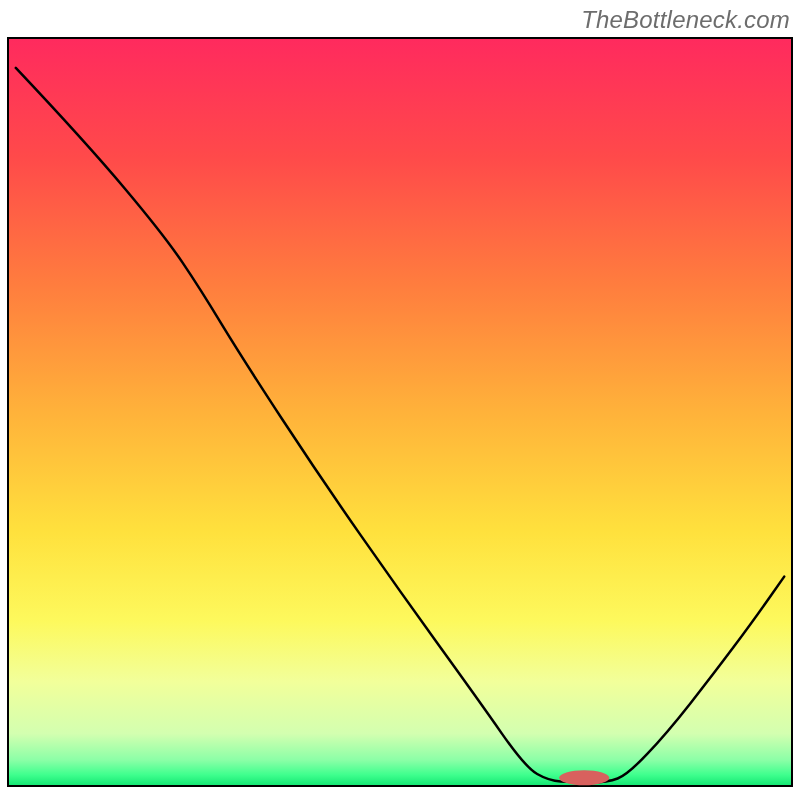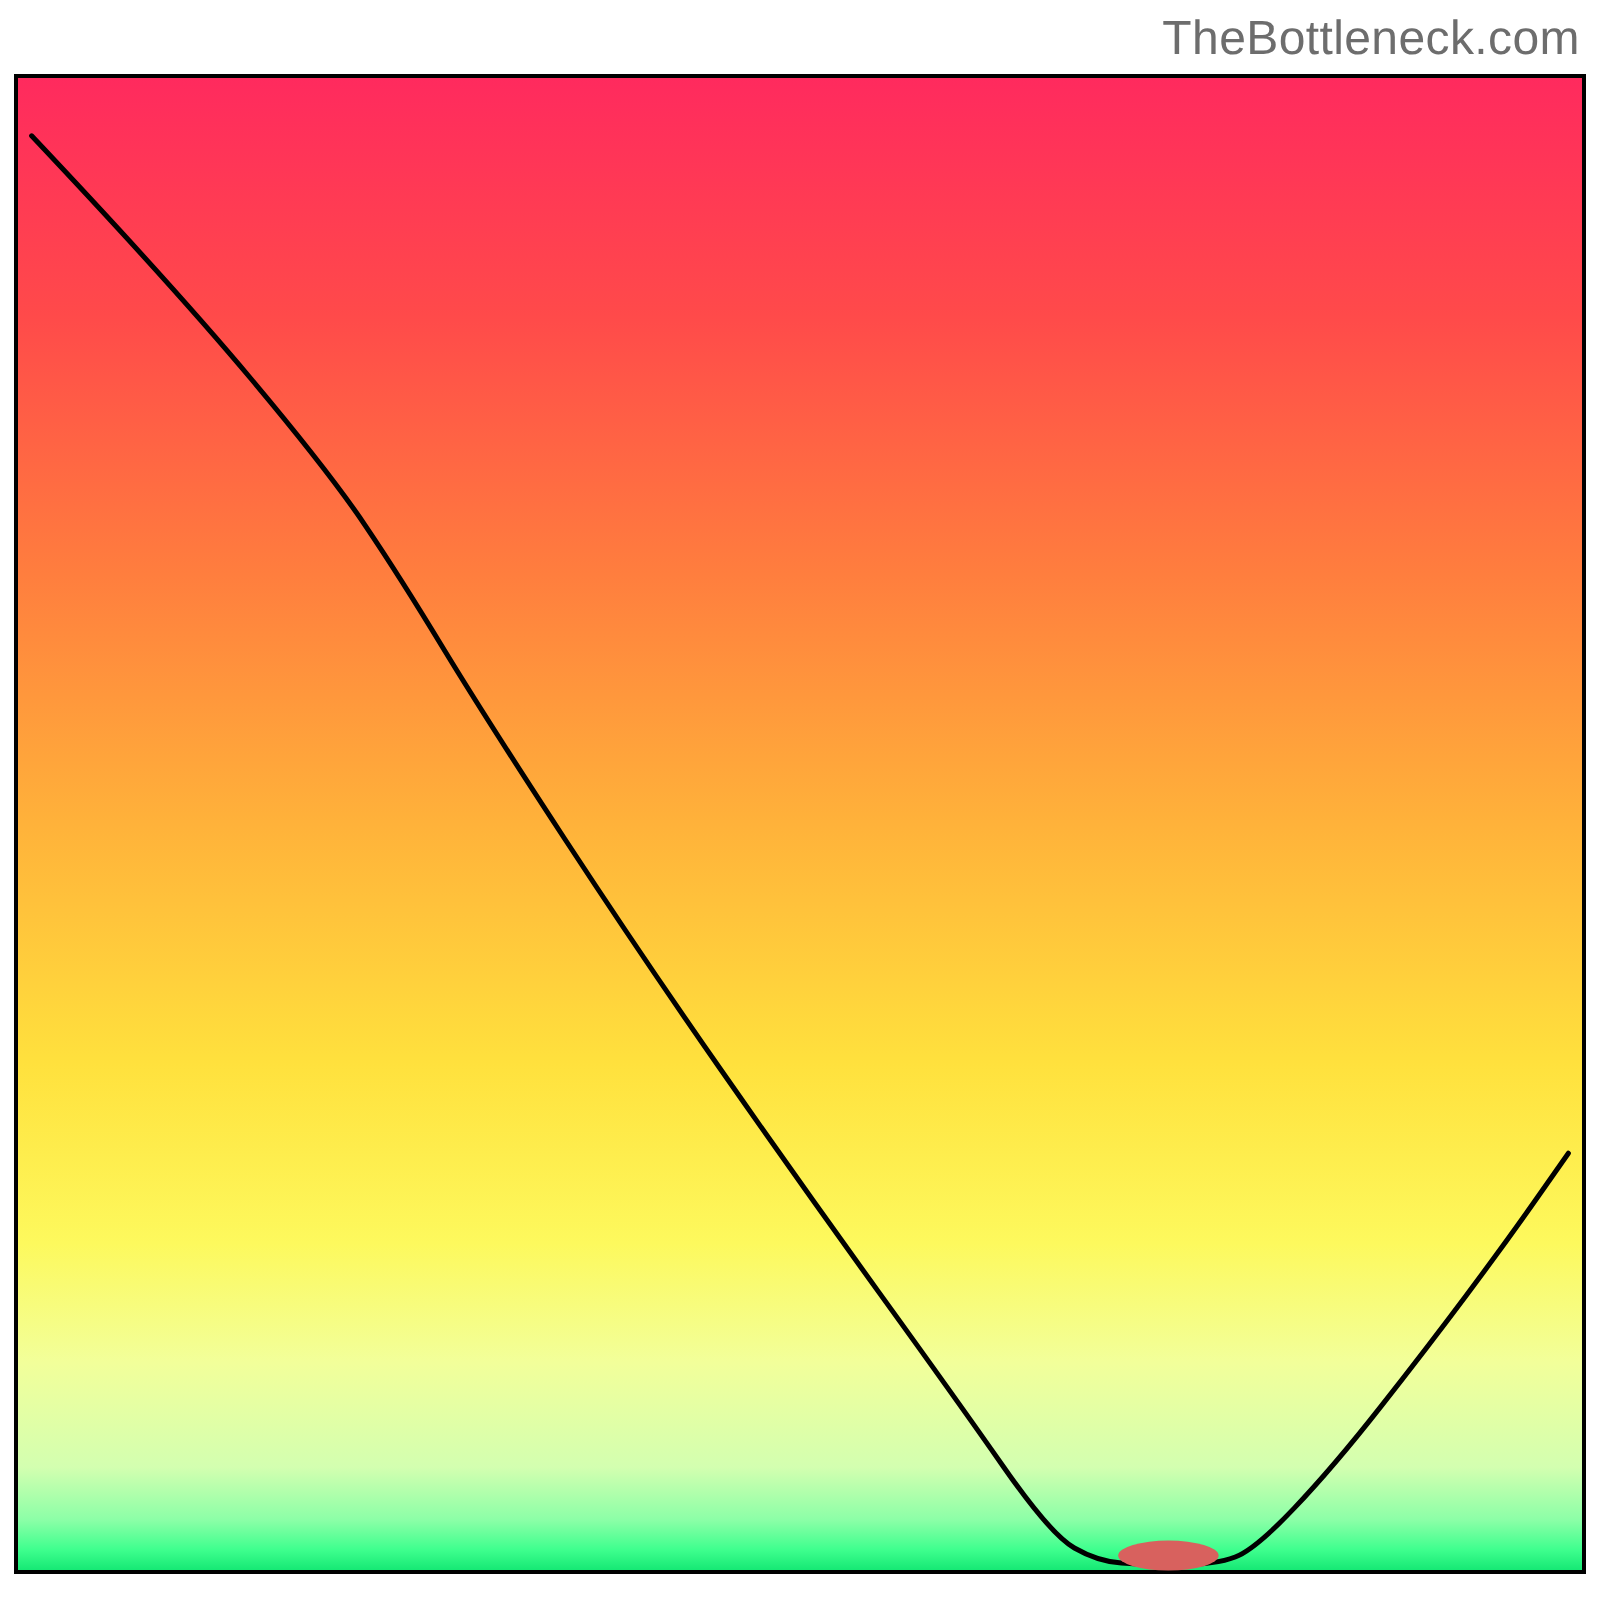--- a/index.html
+++ b/index.html
@@ -8,20 +8,21 @@
     width: 800px;
     height: 800px;
     overflow: hidden;
     background: #ffffff;
     font-family: Arial, Helvetica, sans-serif;
   }
   .chart-container {
     position: relative;
     width: 800px;
     height: 800px;
+    font-style: italic;
   }
   .watermark {
     position: absolute;
     top: 6px;
     right: 10px;
     color: #6d6d6d;
     font-size: 24px;
     font-weight: 500;
     letter-spacing: 0.2px;
     z-index: 10;

